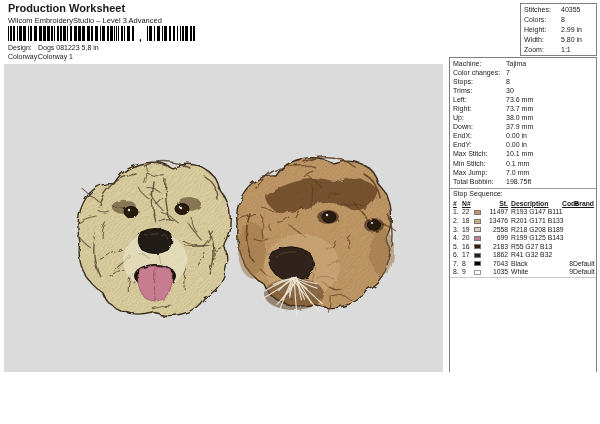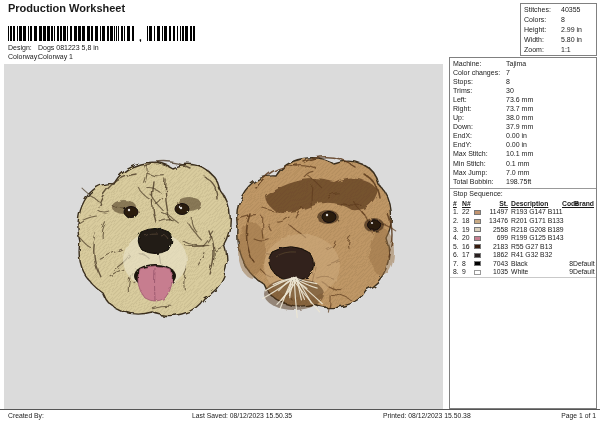--- a/index.html
+++ b/index.html
@@ -1,16 +1,16 @@
 <!DOCTYPE html>
 <html style="--canvas-bg: #DBDBDB; --cream: #D9CC9E; --cream-dark: #4A3A26; --cream-light: #EAE3C9; --tan: #BF9766; --tan-dark: #5C3B1D; --tan-mid: #9A7244; --eye: #2A1D10; --nose-black: #211A13; --nose-brown: #33241A; --tongue: #C77D8F; --tongue-dark: #9E5A70; --whisker: #EDE6D4; --outline: #3A2F1F;"><head>
 <meta charset="utf-8">
 <style>
   html,body{margin:0;padding:0;background:#fff;}
-  .page{position:relative;width:600px;height:424px;background:#ffffff;overflow:hidden;
+  .page{position:relative;width:600px;height:372px;background:#ffffff;overflow:hidden;
         font-family:"Liberation Sans","DejaVu Sans",sans-serif;color:#1a1a1a;}
   .abs{position:absolute;}
   .hdr-title{left:8px;top:2px;font-size:11px;font-weight:bold;}
   .hdr-sub{left:8px;top:15.5px;font-size:7.5px;color:#222;}
   .barcode{left:8px;top:26px;width:190px;height:16px;}
   .meta{font-size:7px;white-space:nowrap;}
   .meta .lbl{display:inline-block;width:30px;}
   .design-row{left:8px;top:43.5px;}
   .colorway-row{left:8px;top:52.5px;}
   .summary-box{left:520px;top:3px;width:77px;height:53px;border:1px solid #808080;
@@ -43,20 +43,21 @@
   .f-saved{left:192px;}
   .f-printed{left:383px;}
   .f-page{right:4px;}
 </style>
 </head>
 <body>
 
 <div class="page">
 
   <div class="abs hdr-title">Production Worksheet</div>
+  <div class="abs hdr-sub">Wilcom EmbroideryStudio – Level 3 Advanced</div>
 
   <svg id="barcode" class="abs barcode" viewBox="0 0 190 16" preserveAspectRatio="none">
       <rect x="0" y="0" width="1" height="15" fill="#000"></rect>
       <rect x="2" y="0" width="2" height="15" fill="#000"></rect>
       <rect x="5" y="0" width="2" height="15" fill="#000"></rect>
       <rect x="9" y="0" width="1" height="15" fill="#000"></rect>
       <rect x="11" y="0" width="3" height="15" fill="#000"></rect>
       <rect x="15" y="0" width="3" height="15" fill="#000"></rect>
       <rect x="20" y="0" width="1" height="15" fill="#000"></rect>
       <rect x="22" y="0" width="2" height="15" fill="#000"></rect>

